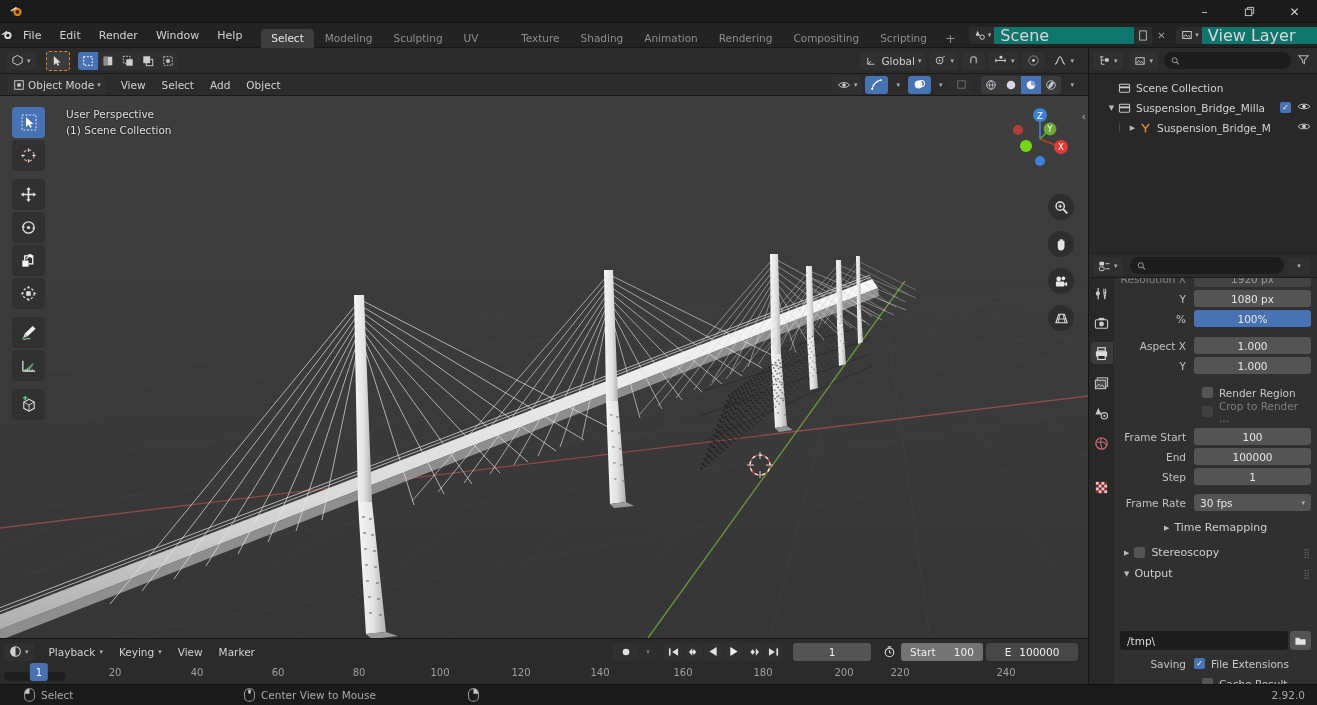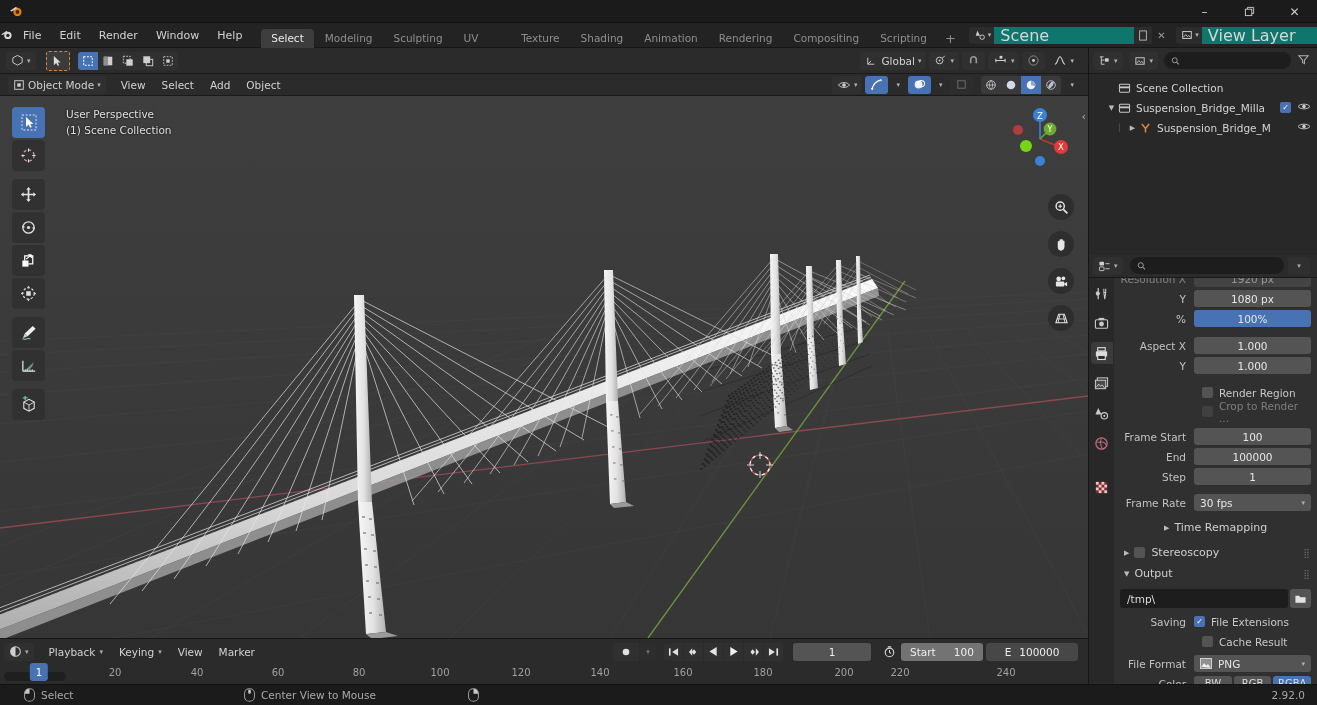--- a/index.html
+++ b/index.html
@@ -165,21 +165,21 @@
   .pfield.dark { background: #1d1d1d; justify-content: flex-start; padding-left: 7px; color:#ddd;}
   .pfield.sel-drop { justify-content: space-between; padding: 0 6px; }
   .pcheckrow { display: flex; align-items: center; height: 19px; padding-left: 82px; }
   .cbox { width: 11px; height: 11px; background: #545454; border-radius: 2px; margin-right: 6px; }
   .cbox.on { background: #4772b3; display:flex; align-items:center; justify-content:center; color:#fff; font-size:8px;}
   .ctext { font-size: 10.5px; color: #c8c8c8; }
   .ctext.dim { color: #7d7d7d; }
   .psection { display: flex; align-items: center; height: 21px; font-size: 11px; color: #cfcfcf; }
   .psection .tri { margin-right: 5px; font-size: 7px; color: #bbb; }
   .grip { margin-left:auto; color:#6b6b6b; font-size:9px; letter-spacing:1px;}
-  .pfield-folder { display:flex; align-items:center; gap:2px; }
+  .pfield-folder { display:flex; align-items:center; gap:2px;margin-top:42px; }
   .folder-btn { width: 21px; height: 19px; background: #545454; border-radius: 3px; display:flex; align-items:center; justify-content:center;}
   .colorseg { display:flex; gap:2px; flex:1; }
   .cseg { flex:1; height:16px; background:#545454; border-radius:3px; display:flex; align-items:center; justify-content:center; font-size:10px; color:#ddd;}
   .cseg.on { background:#4772b3; }
 
   
   .timeline {
     position: absolute; top: 638px; left: 0; width: 1088px; height: 46px;
     background: #2b2b2b; border-top: 1px solid #171717;
   }

